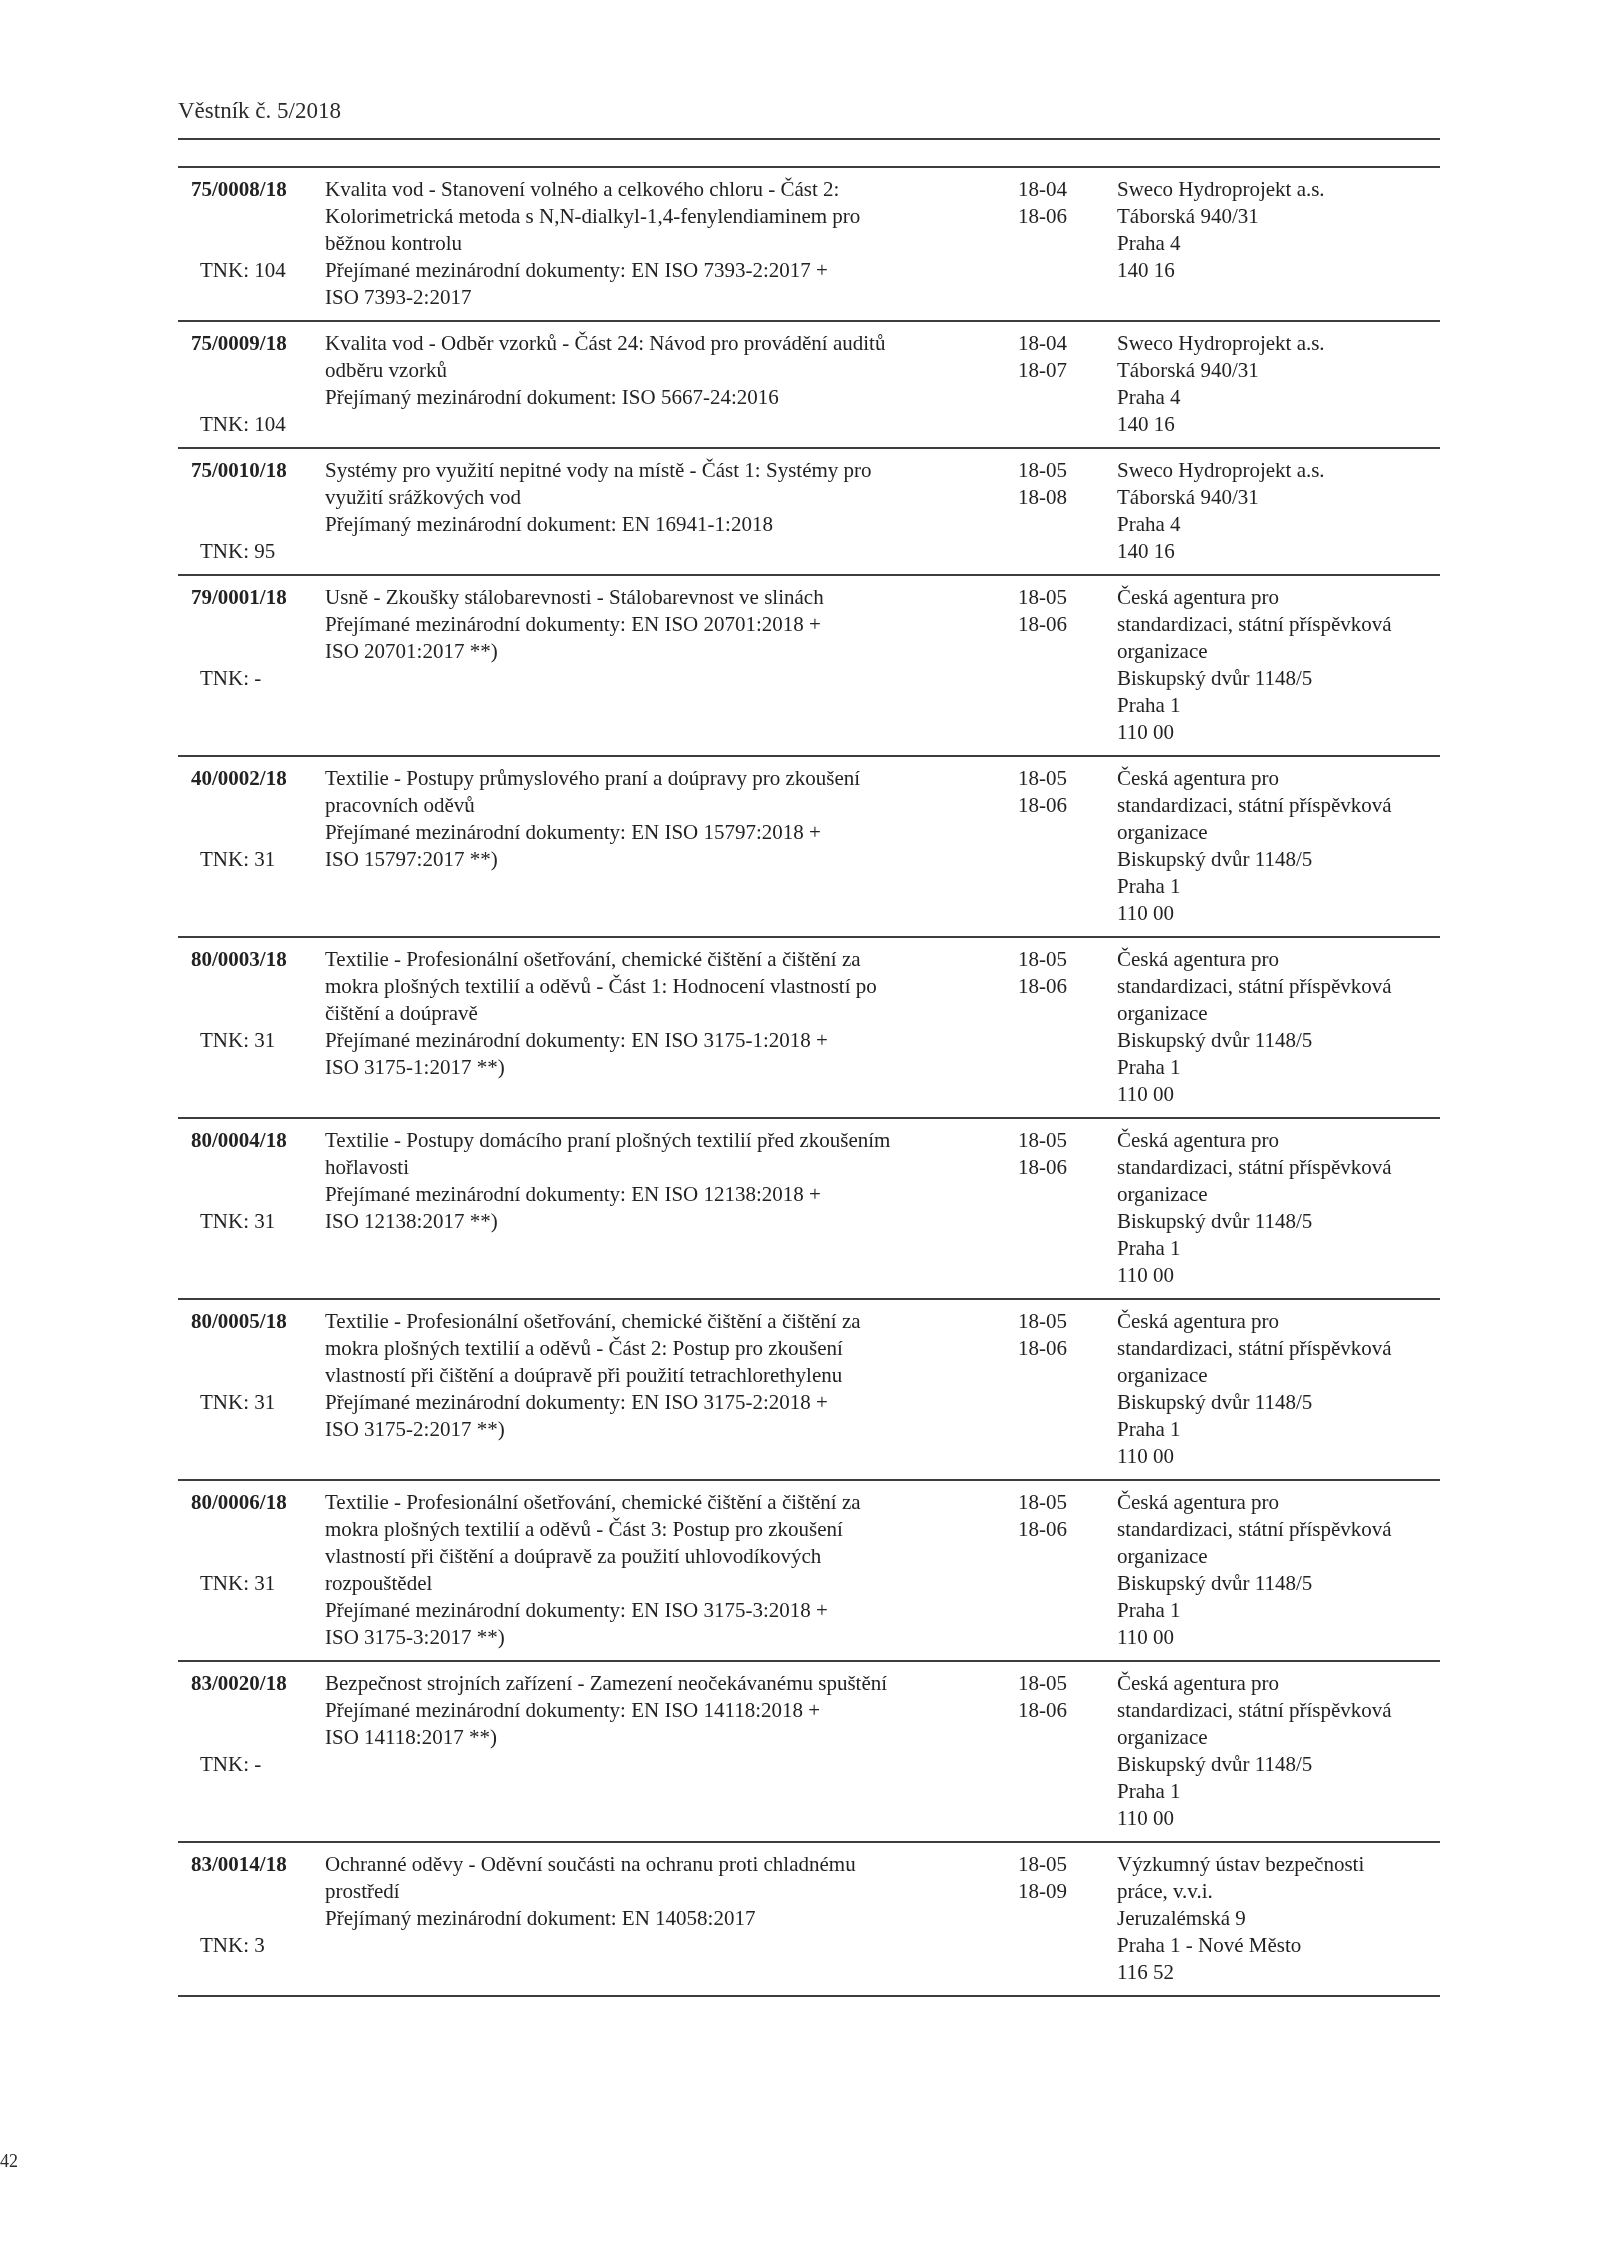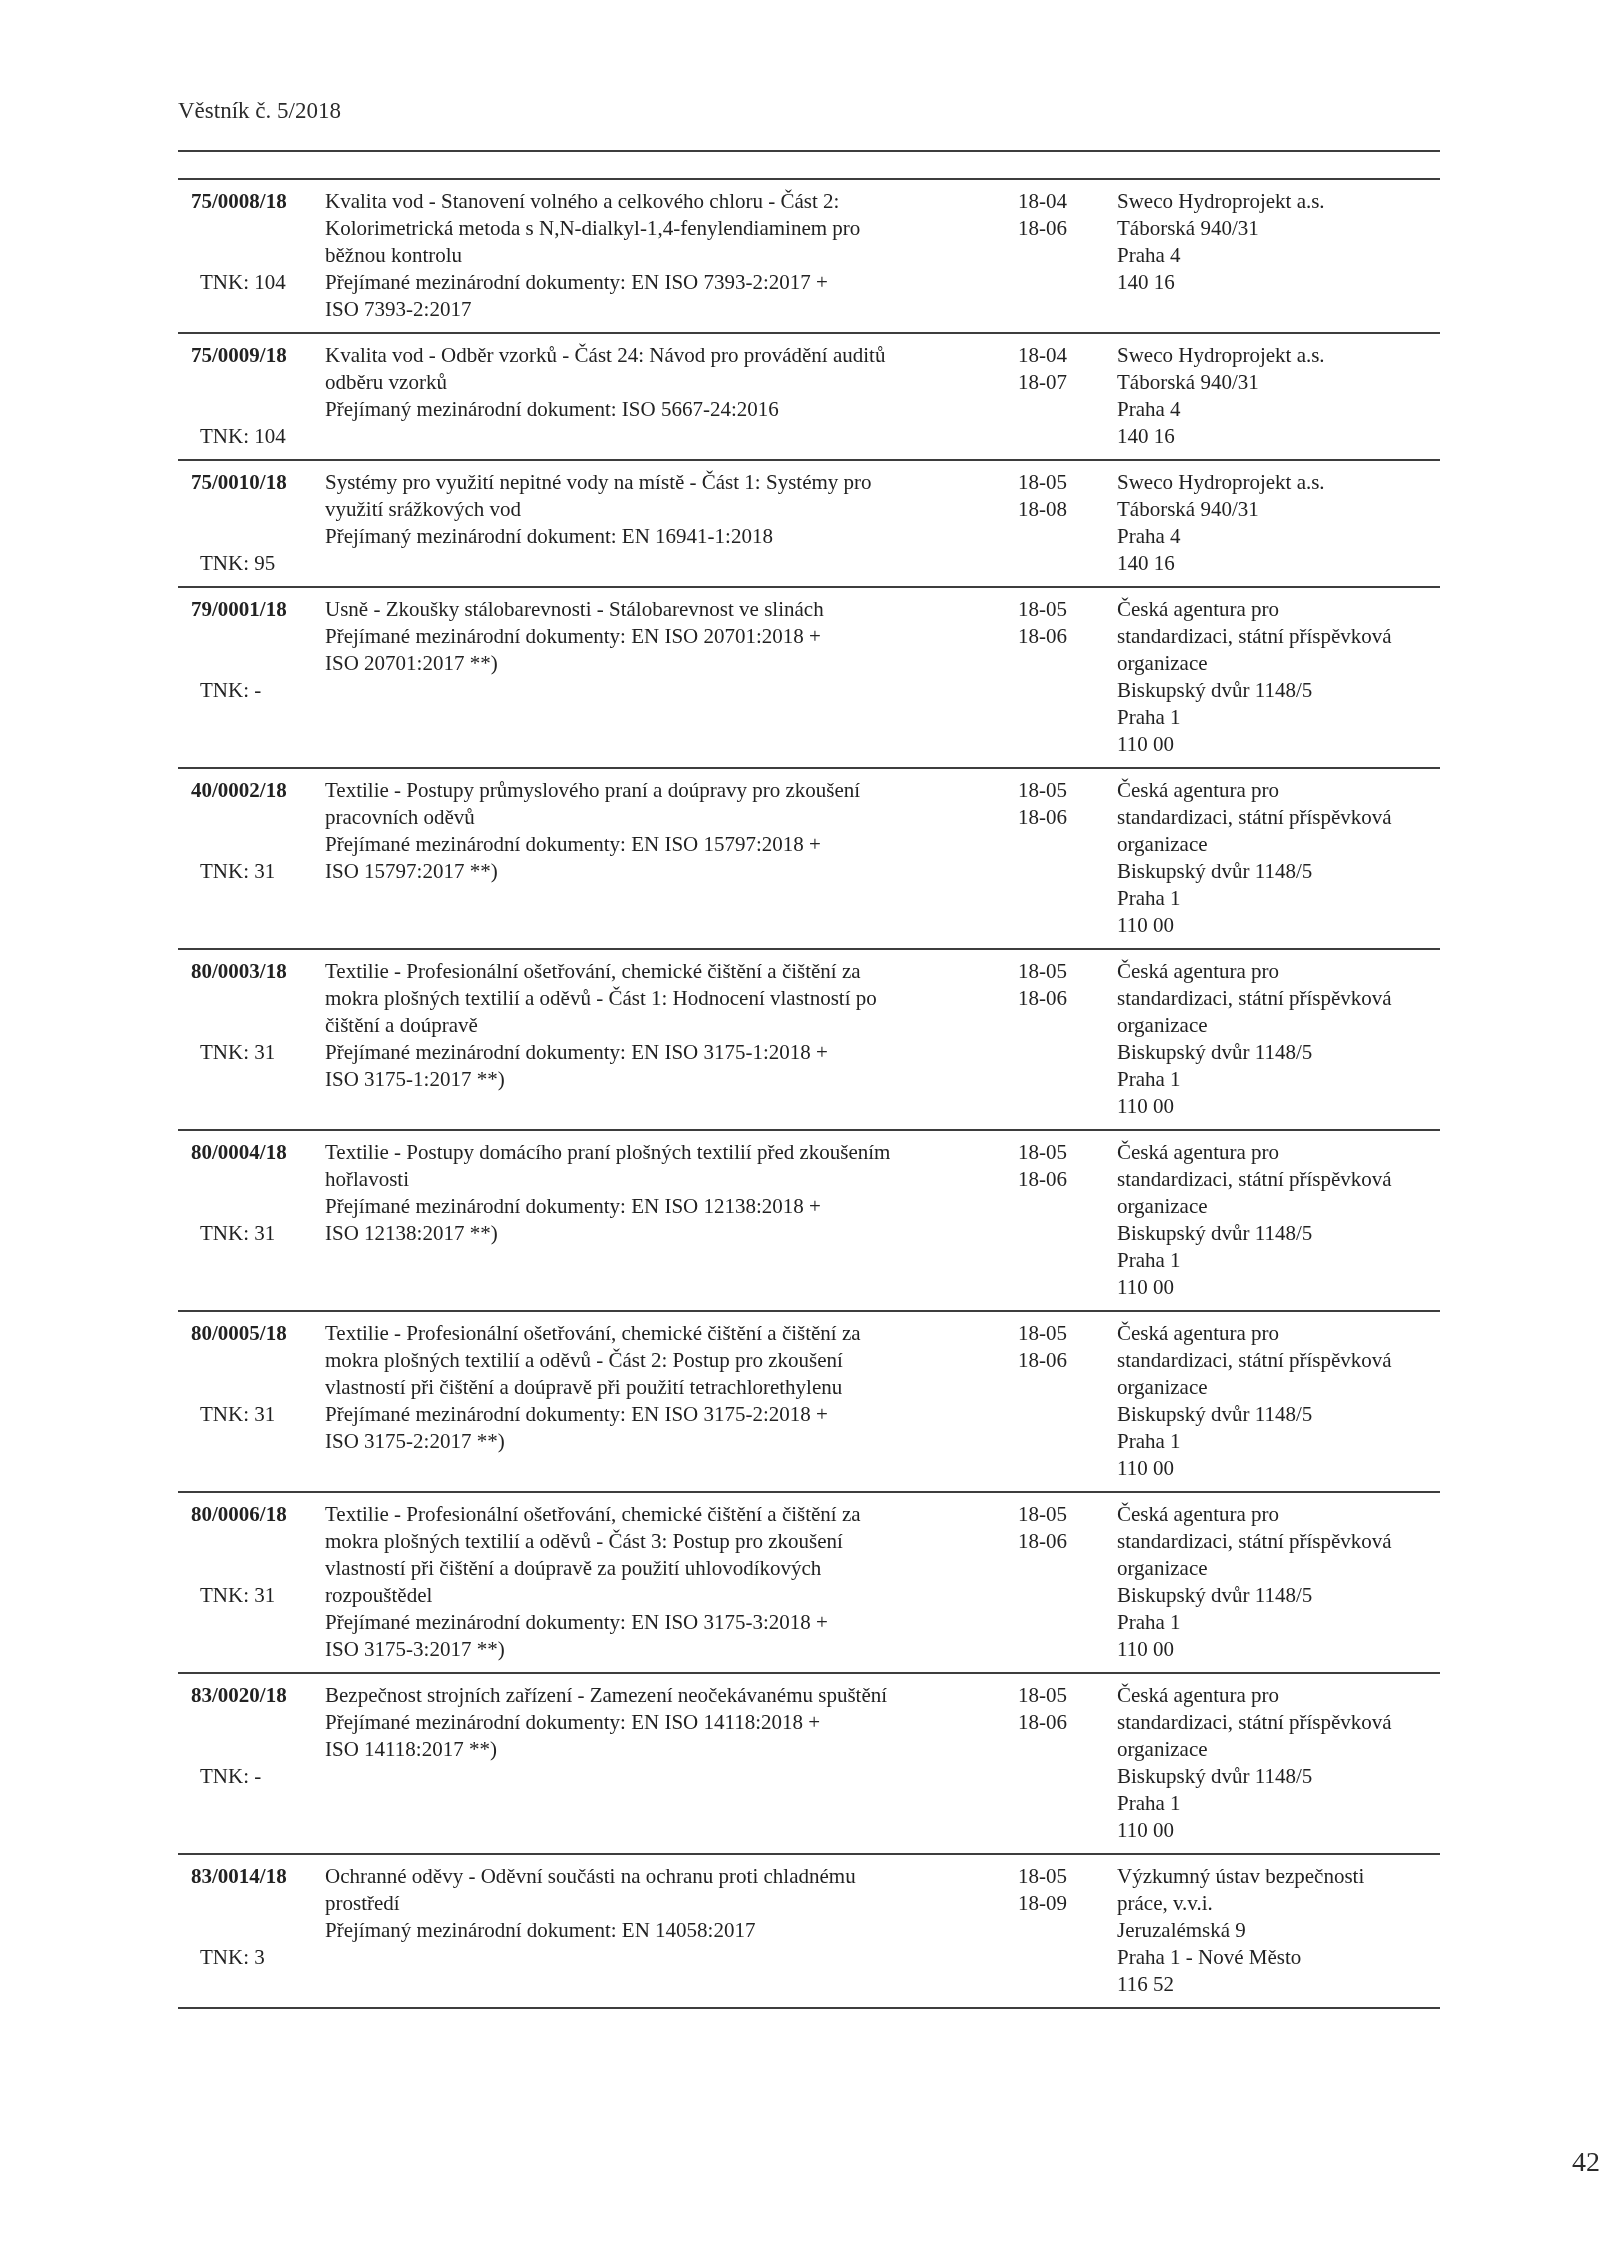--- a/index.html
+++ b/index.html
@@ -18,21 +18,21 @@
   }
   .page-inner {
     position: absolute;
     left: 178px;
     top: 96px;
     width: 1262px;
   }
   .header-title {
     font-size: 23px;
     line-height: 30px;
-    padding-bottom: 24px;
+    padding-bottom: 12px;
     color: #2b2b2b;
   }
   .header-rule {
     border: none;
     border-top: 2px solid #3d3d3d;
     margin: 0 0 0 0;
   }
   .table {
     margin-top: 26px;
     border-top: 2px solid #3d3d3d;
@@ -57,22 +57,22 @@
   }
   .lines {
     white-space: pre;
   }
   .col-desc { padding-right: 6px; }
   .page-footer {
     position: absolute;
     left: 0;
     top: 2148px;
     width: 1600px;
-    text-align: right;
-    font-size: 28px;
+    text-align: left;
+    font-size: 18px;
     color: #2b2b2b;
   }
 </style>
 </head>
 <body>
 
 <div class="page-inner">
   <div class="header-title">Věstník č. 5/2018</div>
   <hr class="header-rule">
   <div class="table">

